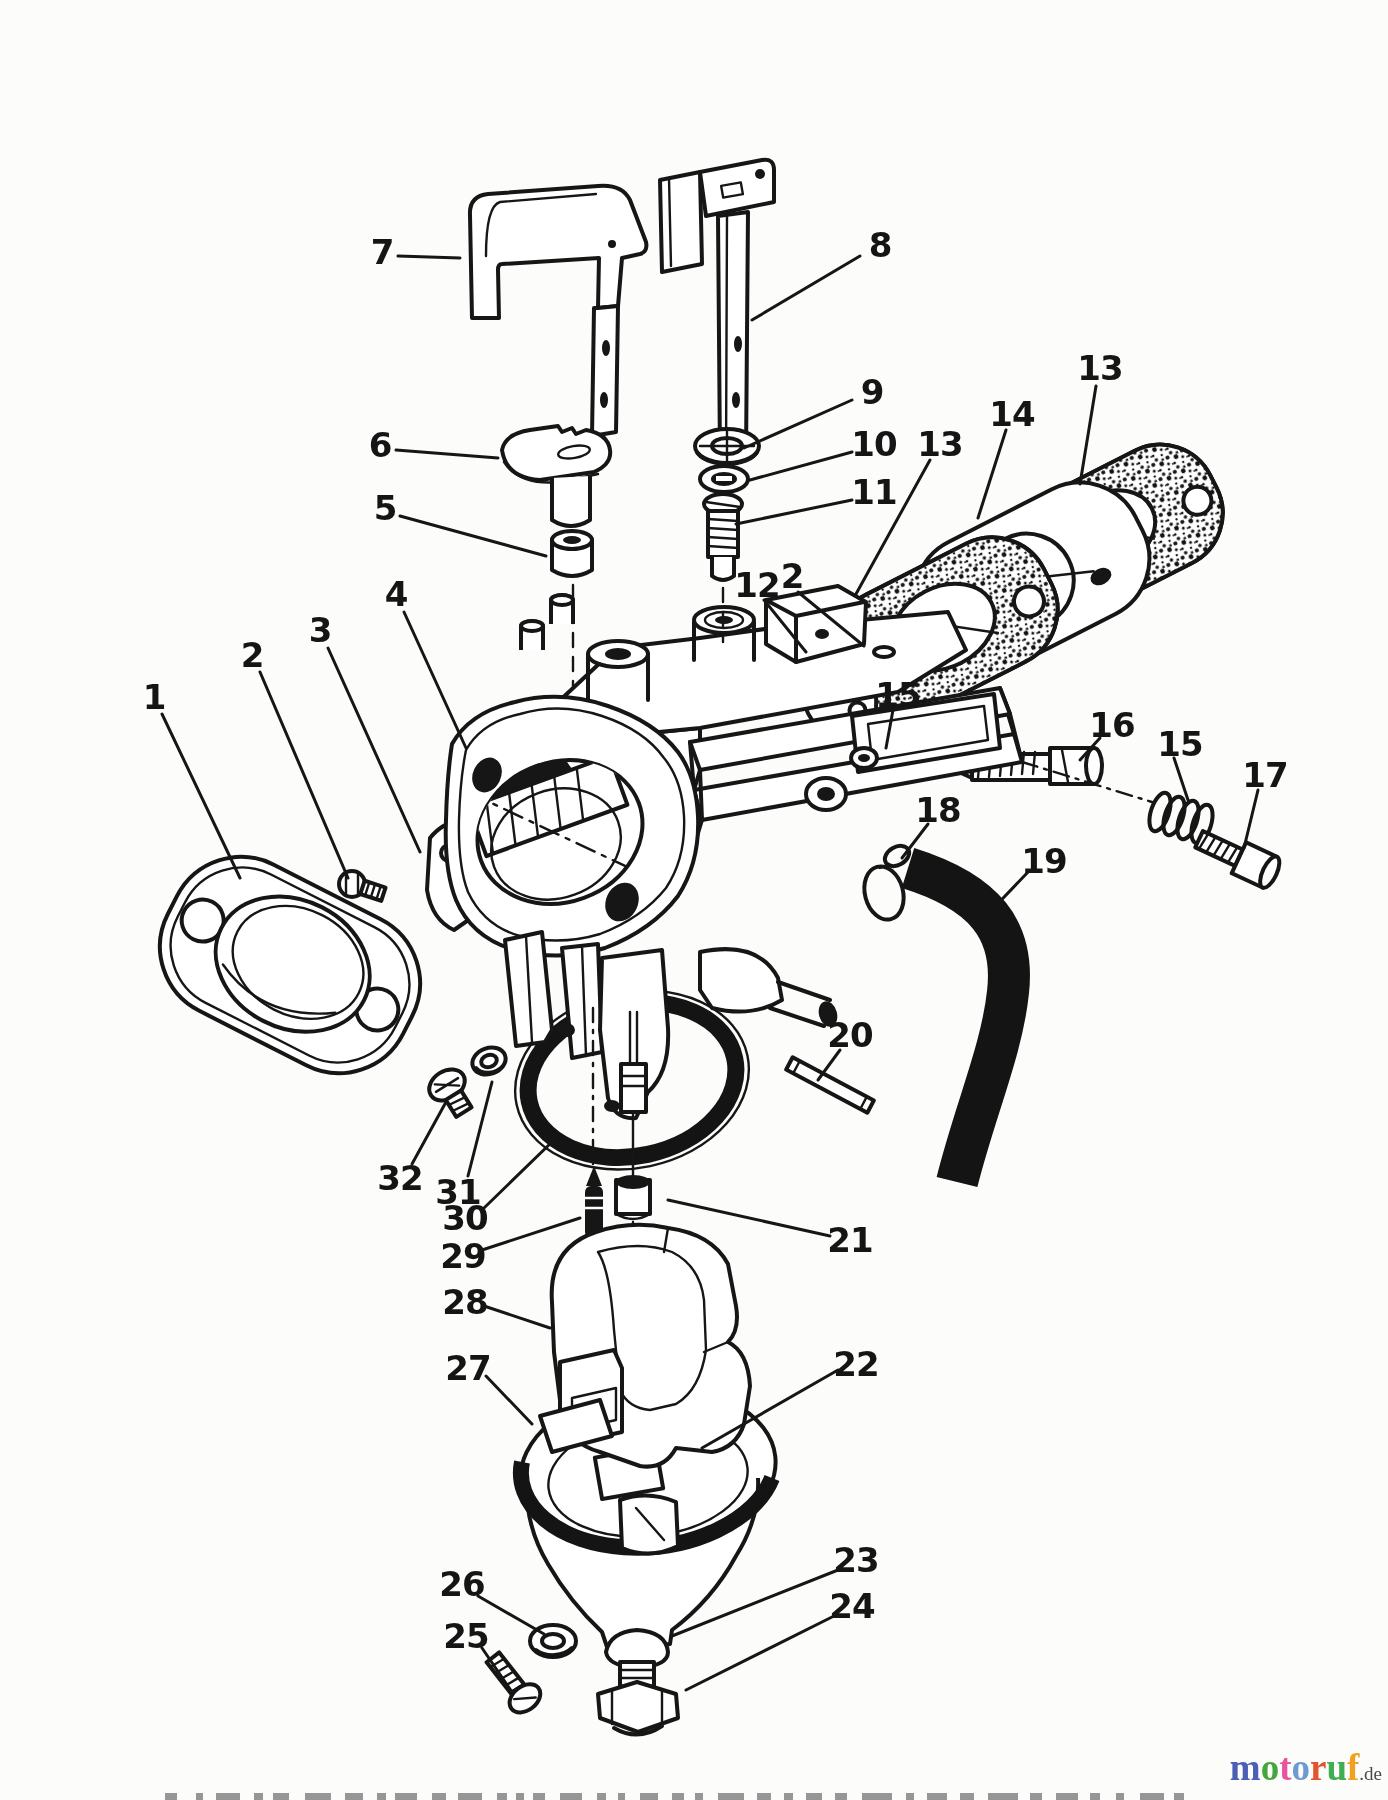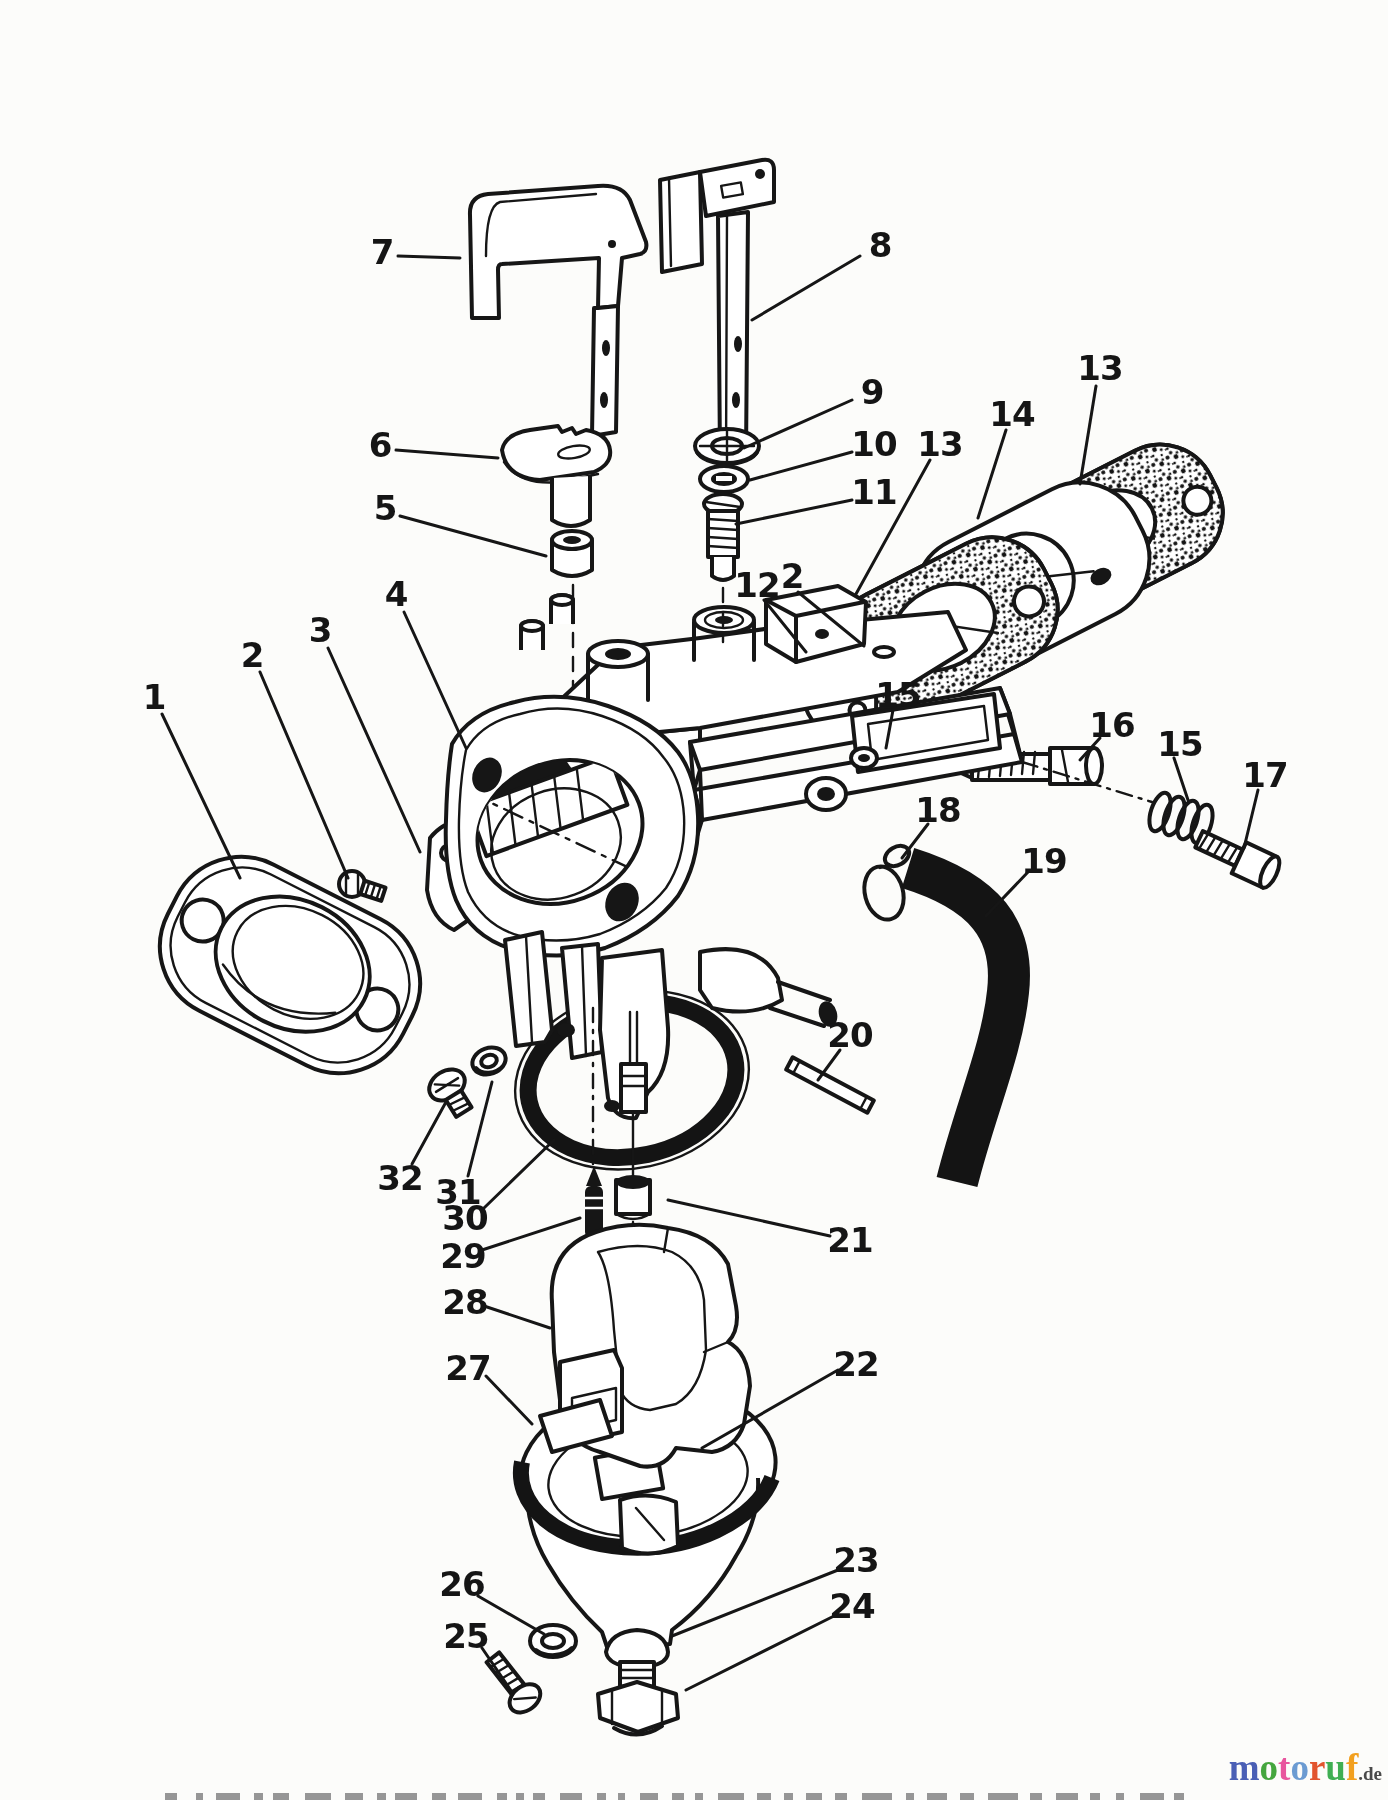--- a/index.html
+++ b/index.html
@@ -9,21 +9,21 @@
   
   .ln{fill:none;stroke:#161616;stroke-width:4;stroke-linejoin:round;stroke-linecap:round;}
   .fw{fill:#ffffff;stroke:#161616;stroke-width:4;stroke-linejoin:round;}
   .fb{fill:#161616;stroke:none;}
   .thin{stroke-width:2.4;}
   .callout-label{font-size:34px;font-weight:bold;fill:#151515;letter-spacing:-1px;}
   .leader{stroke:#161616;stroke-width:3;stroke-linecap:round;fill:none;}
   .watermark{position:absolute;right:6px;top:1748px;white-space:nowrap;
              font-family:"Liberation Serif","DejaVu Serif",serif;font-weight:bold;
              font-size:37px;line-height:40px;}
-  .watermark .suffix{font-size:19px;font-weight:bold;}
+  .watermark .suffix{font-size:19px;font-weight:normal;}
 </style>
 </head>
 <body>
 
 <div class="stage">
 <svg width="1388" height="1800" viewBox="0 0 1388 1800">
   <defs>
     <pattern id="stip" width="16" height="16" patternUnits="userSpaceOnUse">
       <rect width="16" height="16" fill="#ffffff"></rect>
       <circle cx="2" cy="3" r="1.8" fill="#141414"></circle>

